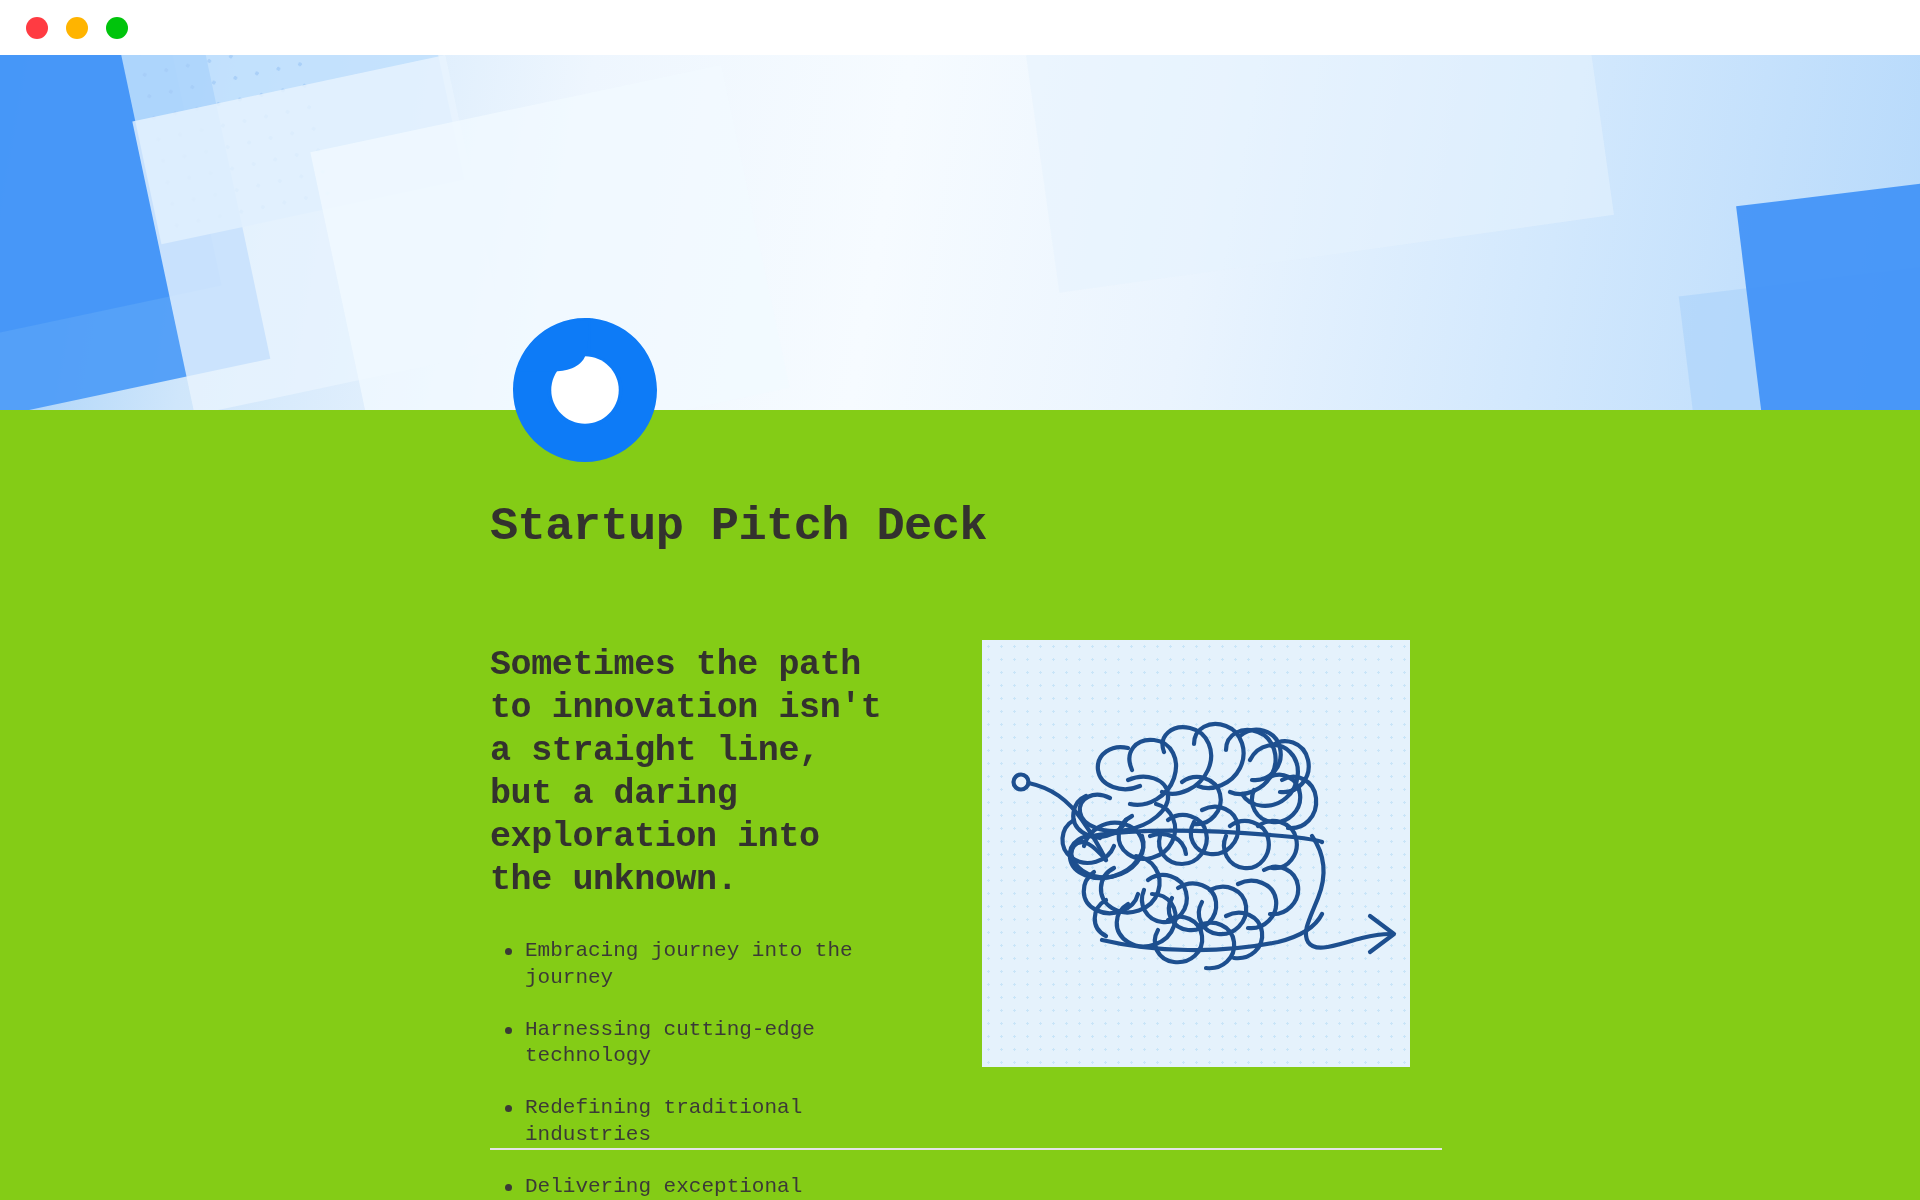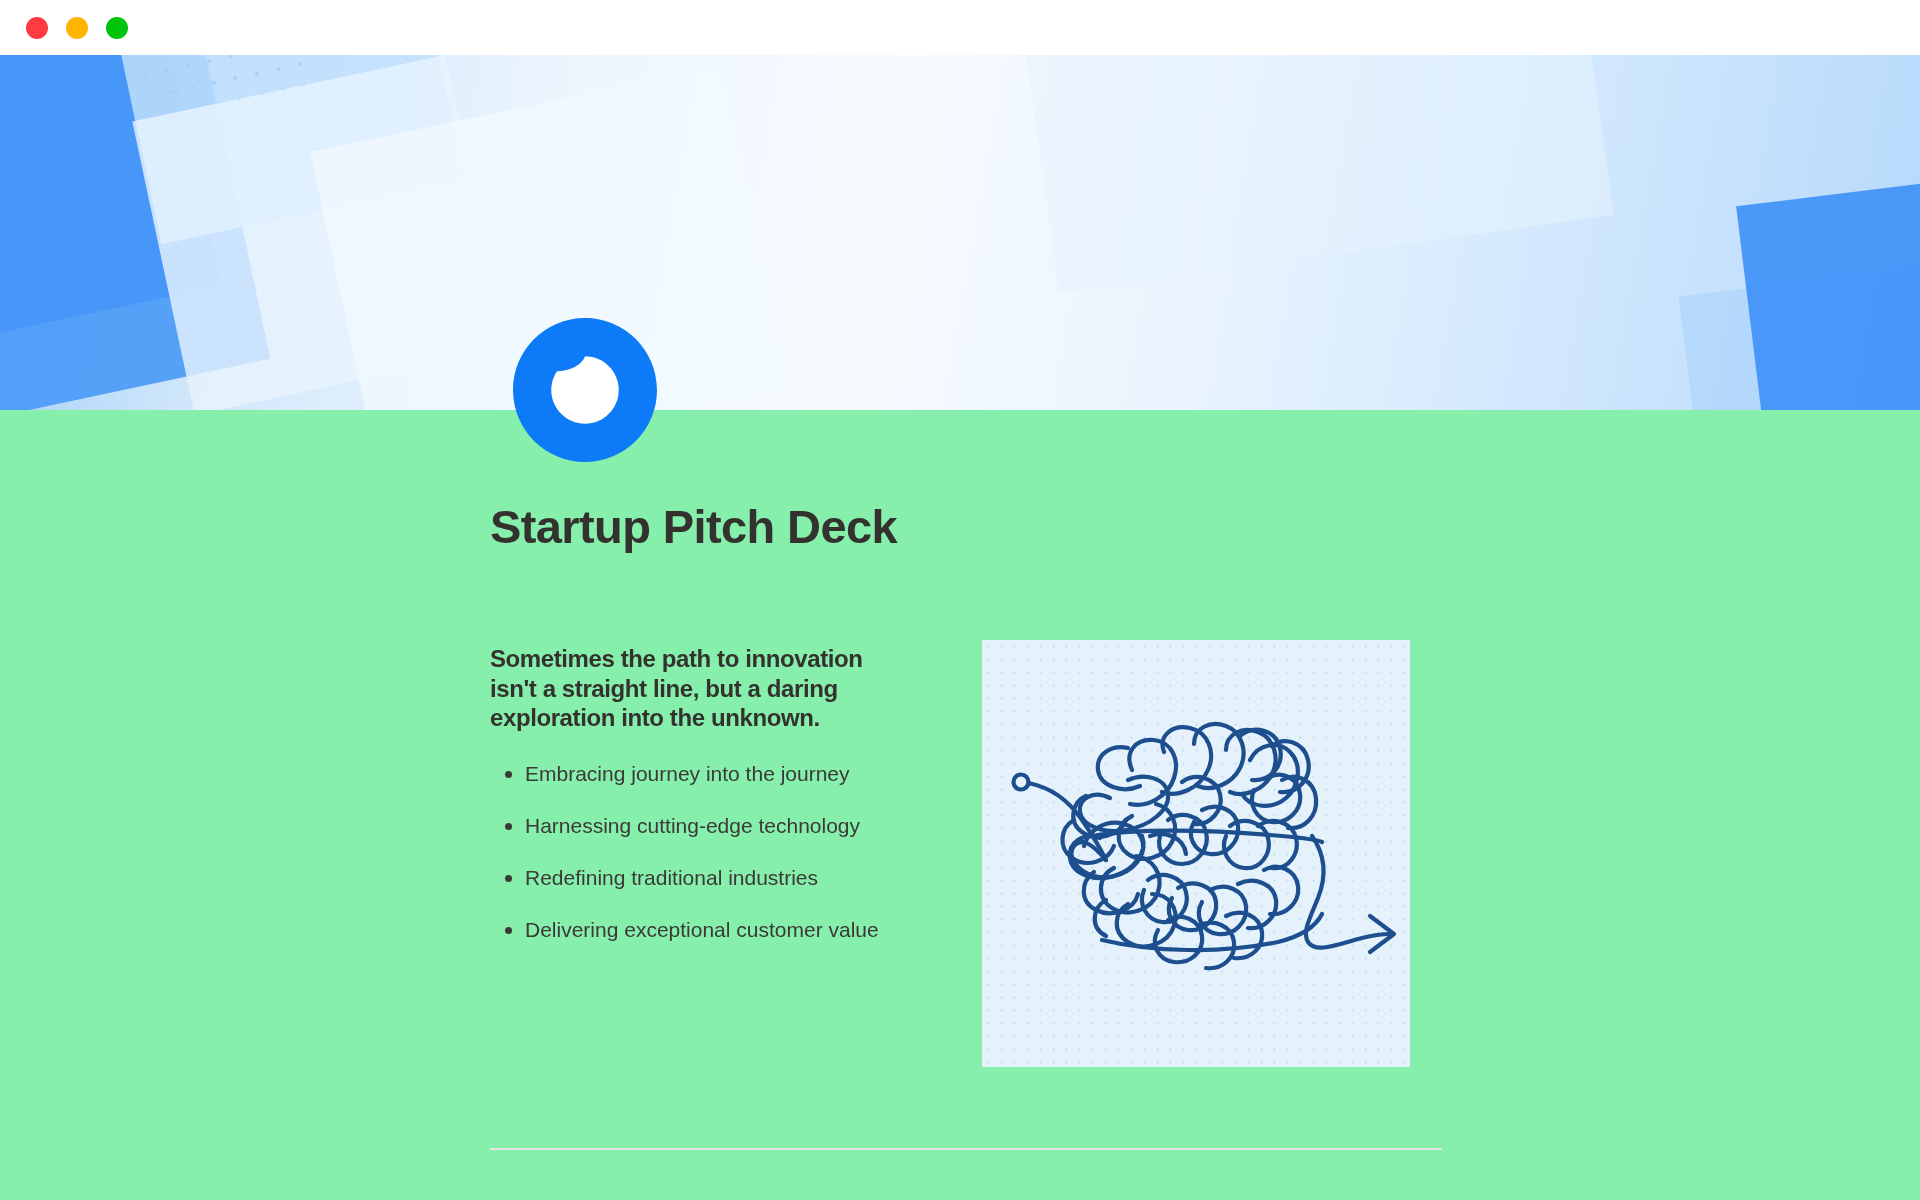--- a/index.html
+++ b/index.html
@@ -6,22 +6,23 @@
   * { margin:0; padding:0; box-sizing:border-box; }
   html, body {
     width:1920px; height:1200px;
     background:#ffffff;
     font-family:"Liberation Sans", sans-serif;
     overflow:hidden;
   }
   .window {
     position:relative;
     width:1920px; height:1200px;
-    background:#86efac;
+    background:#84cc16;
     overflow:hidden;
+    font-family:Liberation Mono, monospace;
   }
 
   
   .titlebar {
     position:absolute; top:0; left:0;
     width:1920px; height:55px;
     background:#ffffff;
     display:flex; align-items:center;
   }
   .traffic { display:flex; align-items:center; gap:18px; margin-left:26px; }
@@ -70,23 +71,23 @@
   
   .deck-title {
     position:absolute; left:490px; top:500px;
     font-size:47px; font-weight:bold; color:#33322e;
     letter-spacing:-.6px; line-height:1.15;
   }
   .content { position:absolute; left:490px; top:640px; width:950px; }
   .cols { display:flex; align-items:flex-start; gap:82px; }
   .textcol { width:410px; padding-top:4px; }
   .lede {
-    font-size:24px; font-weight:bold; color:#33322e;
+    font-size:35px; font-weight:bold; color:#33322e;
     line-height:1.23; letter-spacing:-.4px;
-    margin-bottom:28px;
+    margin-bottom:36px;
   }
   .bullets { list-style:none; }
   .bullets li {
     position:relative;
     font-size:21px; color:#3b3a36;
     padding-left:35px; margin-bottom:26px;
     line-height:1.25;
   }
   .bullets li::before {
     content:""; position:absolute; left:15px; top:10px;

